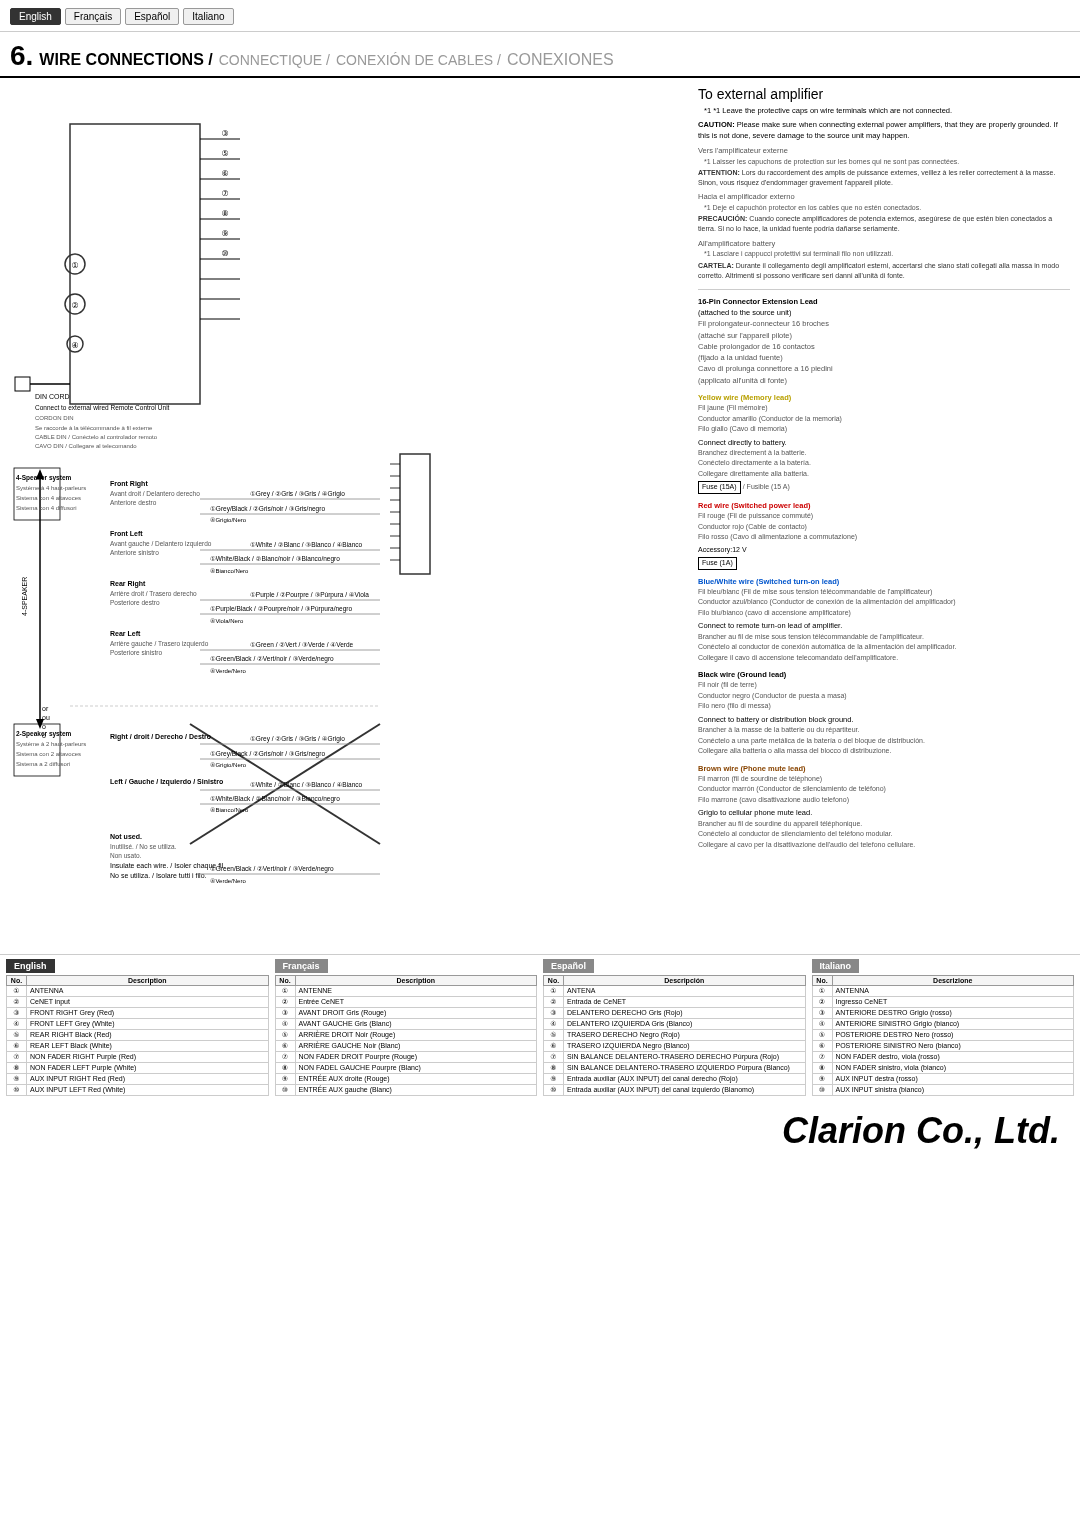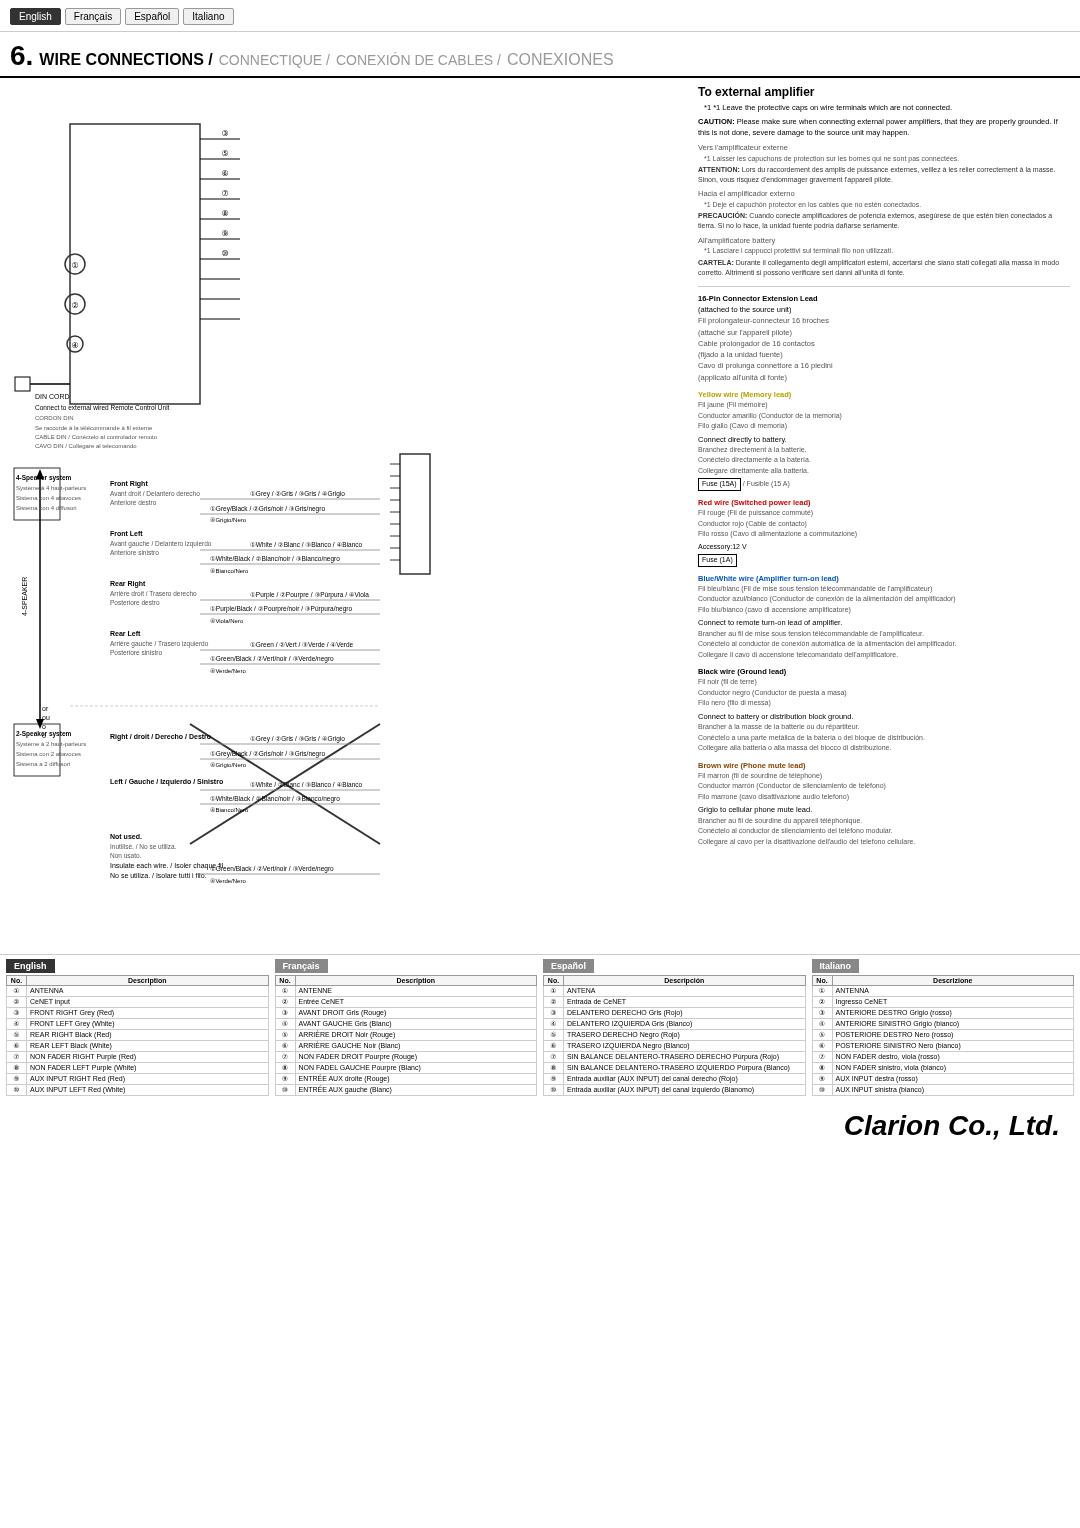--- a/index.html
+++ b/index.html
@@ -88,22 +88,22 @@
     .instructions-area {
       flex: 1;
       font-size: 7.5px;
       line-height: 1.45;
     }
 
     .instr-section {
       margin-bottom: 8px;
     }
     .instr-title-en {
-      font-weight: bold;
-      font-size: 12px;
+      font-weight: normal;
+      font-size: 14px;
     }
     .instr-title-fr, .instr-title-es, .instr-title-it {
       font-size: 7.5px;
       color: #555;
     }
     .instr-bold { font-weight: bold; }
 
     
     .tables-section {
       display: flex;
@@ -148,21 +148,21 @@
     }
     .conn-table td:first-child {
       text-align: center;
       width: 20px;
     }
 
     
     .clarion-logo {
       text-align: right;
       padding: 10px 20px 10px;
-      font-size: 28px;
+      font-size: 36px;
       font-weight: bold;
       font-style: italic;
     }
 
     
     .connector-info {
       font-size: 7.5px;
       line-height: 1.5;
       margin-bottom: 6px;
     }
@@ -402,21 +402,21 @@
       <div style="color:#555; font-size:7px;">Fil rouge (Fil de puissance commuté)</div>
       <div style="color:#555; font-size:7px;">Conductor rojo (Cable de contacto)</div>
       <div style="color:#555; font-size:7px;">Filo rosso (Cavo di alimentazione a commutazione)</div>
       <div style="margin-top:2px; font-size:7px;">Accessory:12 V</div>
       <div style="margin-top:2px;">
         <span class="fuse-box">Fuse (1A)</span>
       </div>
     </div>
 
     <div class="connector-info">
-      <div class="title-bold" style="color:#0055cc;">Blue/White wire (Amplifier turn-on lead)</div>
+      <div class="title-bold" style="color:#0055cc;">Blue/White wire (Switched turn-on lead)</div>
       <div style="color:#555; font-size:7px;">Fil bleu/blanc (Fil de mise sous tension télécommandable de l'amplificateur)</div>
       <div style="color:#555; font-size:7px;">Conductor azul/blanco (Conductor de conexión de la alimentación del amplificador)</div>
       <div style="color:#555; font-size:7px;">Filo blu/bianco (cavo di accensione amplificatore)</div>
       <div style="margin-top:2px;">Connect to remote turn-on lead of amplifier.</div>
       <div style="color:#555; font-size:7px;">Brancher au fil de mise sous tension télécommandable de l'amplificateur.</div>
       <div style="color:#555; font-size:7px;">Conéctelo al conductor de conexión automática de la alimentación del amplificador.</div>
       <div style="color:#555; font-size:7px;">Collegare il cavo di accensione telecomandato dell'amplificatore.</div>
     </div>
 
     <div class="connector-info">

